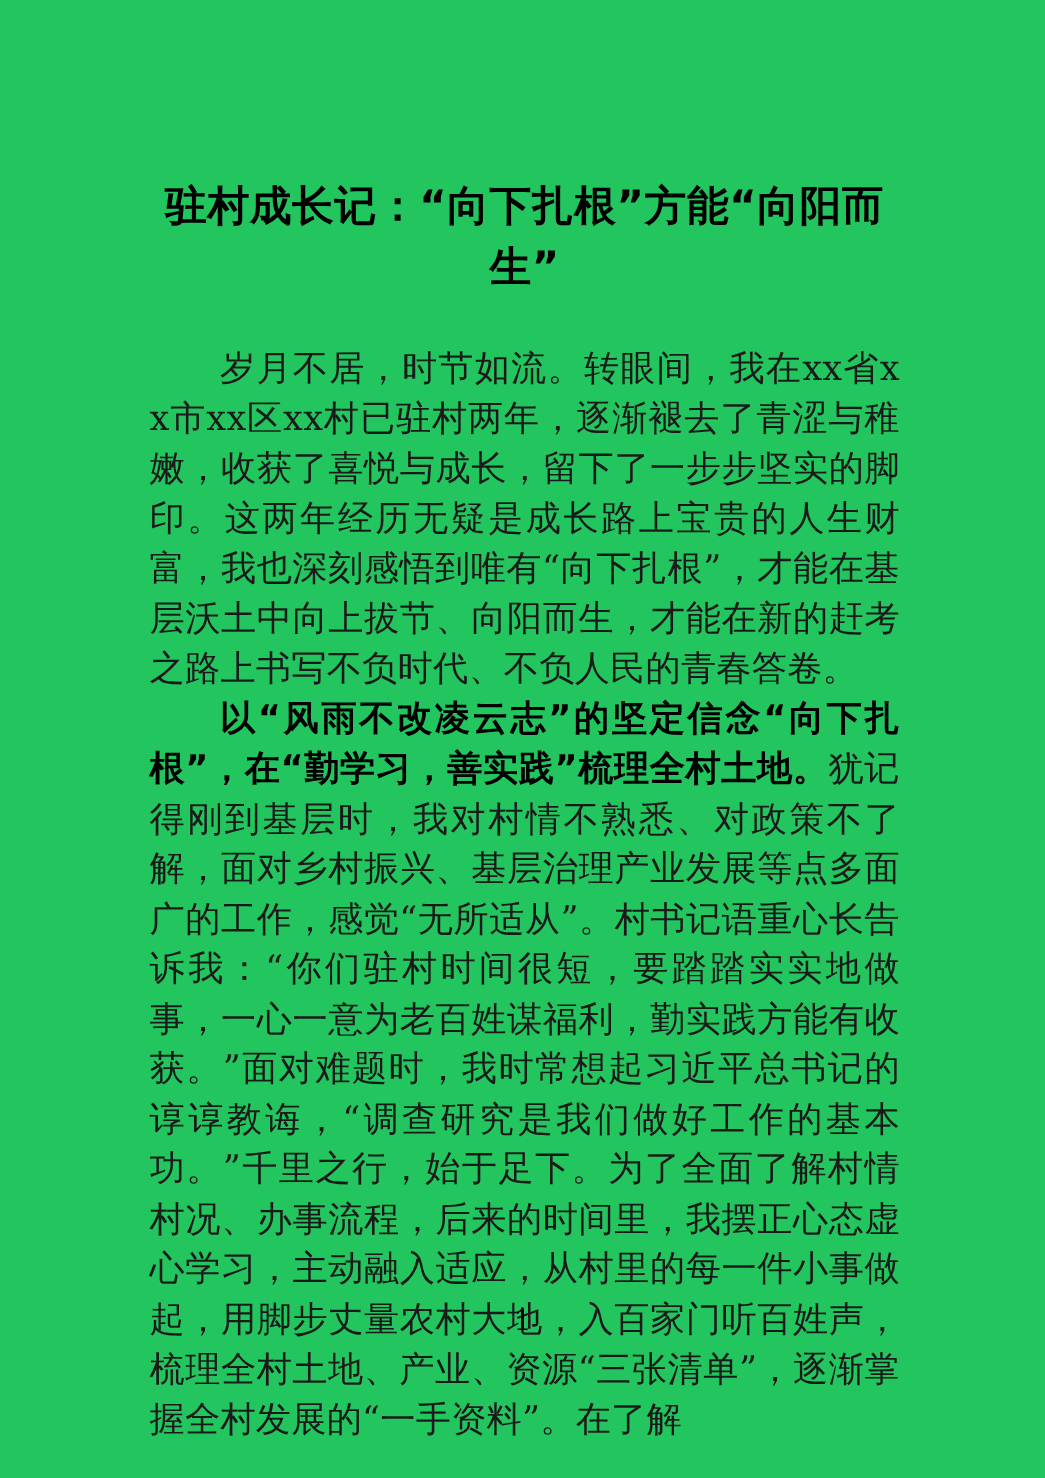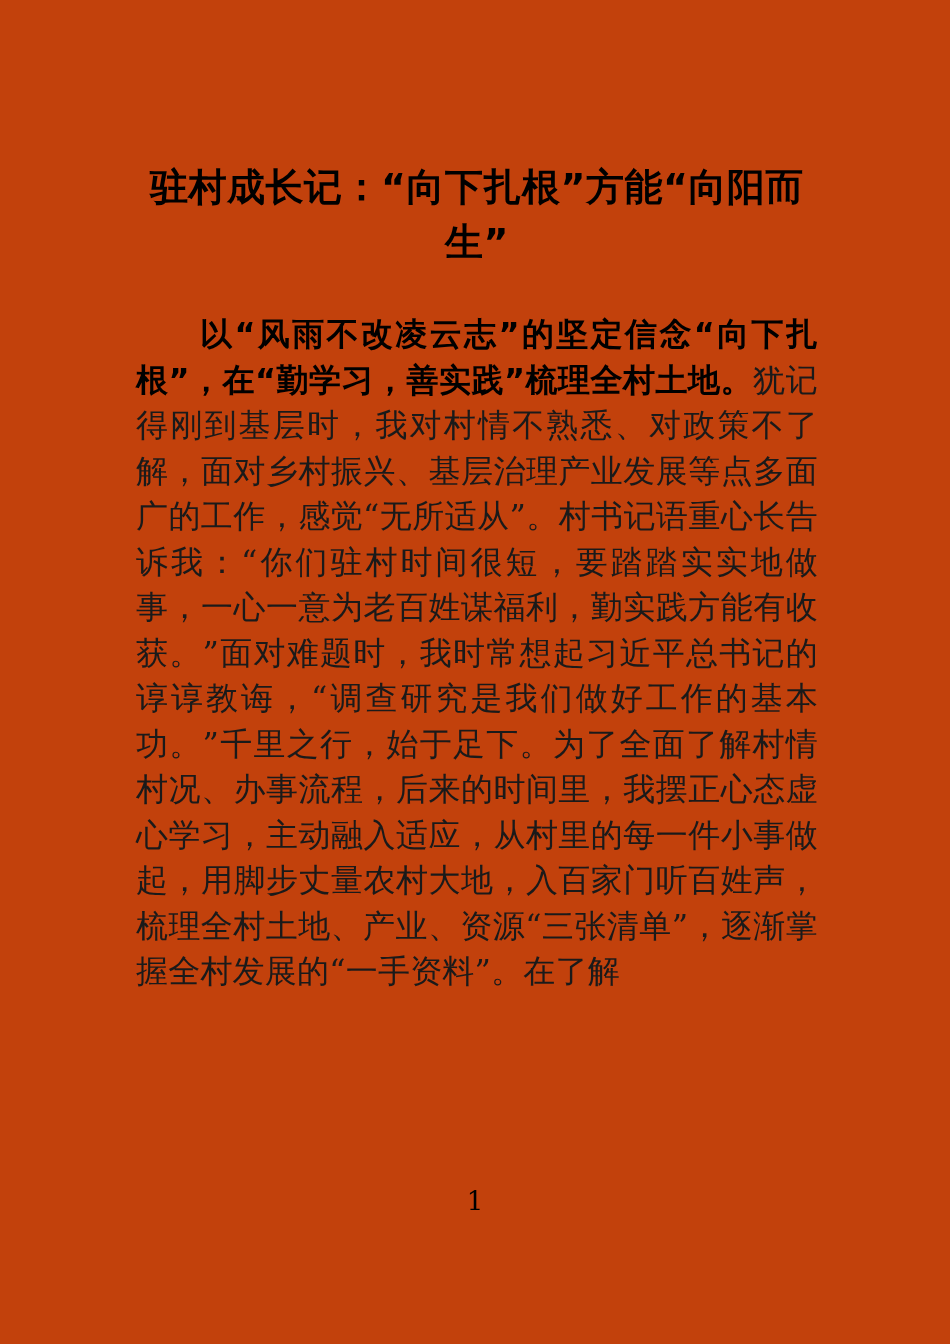--- a/index.html
+++ b/index.html
@@ -4,21 +4,21 @@
 <style>
   html, body {
     margin: 0;
     padding: 0;
     background: #ffffff;
   }
   .page {
     position: relative;
     width: 950px;
     height: 1344px;
-    background: #c2410c;
+    background: #22c55e;
     overflow: hidden;
     box-sizing: border-box;
   }
 
   .content {
     position: absolute;
     left: 136px;
     top: 0;
     width: 682px;
   }
@@ -83,20 +83,21 @@
 <body>
 
 <div class="page">
 
   <div class="content">
 
     <h1 class="doc-title"><span>驻村成长记：“向下扎根”方能“向阳而</span><br><span>生”</span></h1>
 
     <div class="body-block">
 
+      <p class="para"><span>岁月不居，时节如流。转眼间，我在xx省xx市xx区xx村已驻村两年，逐渐褪去了青涩与稚嫩，收获了喜悦与成长，留下了一步步坚实的脚印。这两年经历无疑是成长路上宝贵的人生财富，我也深刻感悟到唯有“向下扎根”，才能在基层沃土中向上拔节、向阳而生，才能在新的赶考之路上书写不负时代、不负人民的青春答卷。</span></p>
 
       <p class="para"><span class="lead-bold">以“风雨不改凌云志”的坚定信念“向下扎根”，在“勤学习，善实践”梳理全村土地。</span><span>犹记得刚到基层时，我对村情不熟悉、对政策不了解，面对乡村振兴、基层治理产业发展等点多面广的工作，感觉“无所适从”。村书记语重心长告诉我：“你们驻村时间很短，要踏踏实实地做事，一心一意为老百姓谋福利，勤实践方能有收获。”面对难题时，我时常想起习近平总书记的谆谆教诲，“调查研究是我们做好工作的基本功。”千里之行，始于足下。为了全面了解村情村况、办事流程，后来的时间里，我摆正心态虚心学习，主动融入适应，从村里的每一件小事做起，用脚步丈量农村大地，入百家门听百姓声，梳理全村土地、产业、资源“三张清单”，逐渐掌握全村发展的“一手资料”。在了解</span></p>
 
     </div>
   </div>
 
   <div class="page-number">1</div>
 
 </div>
 

